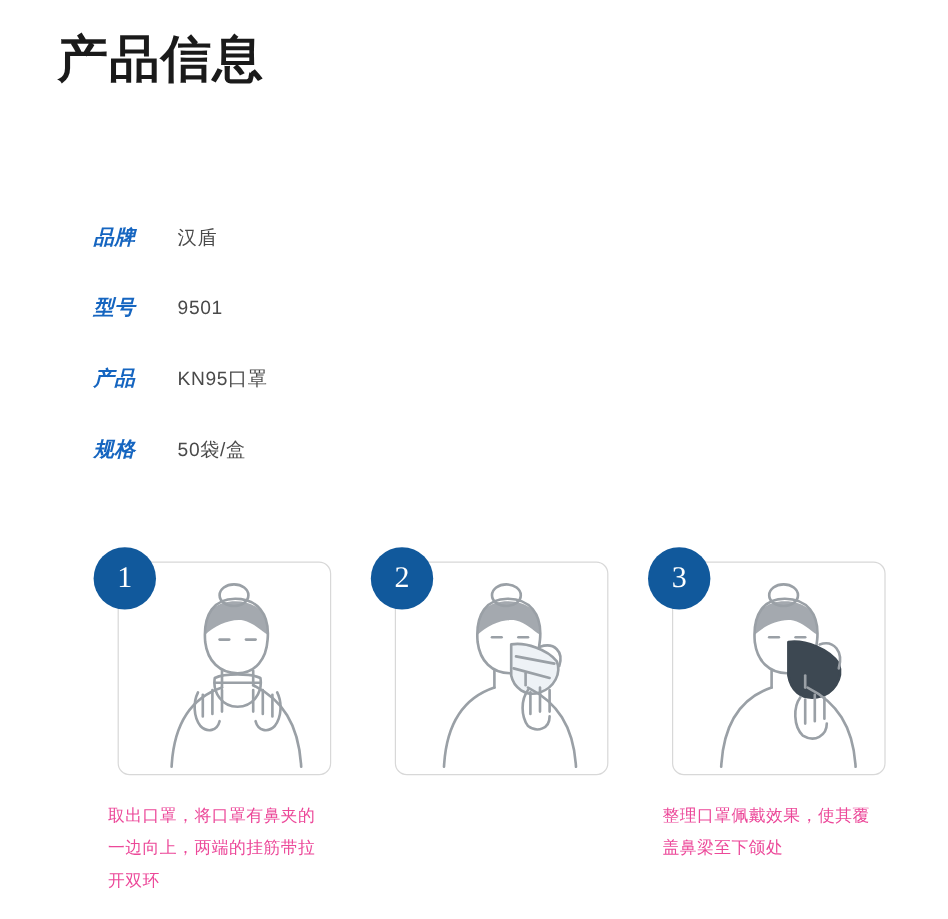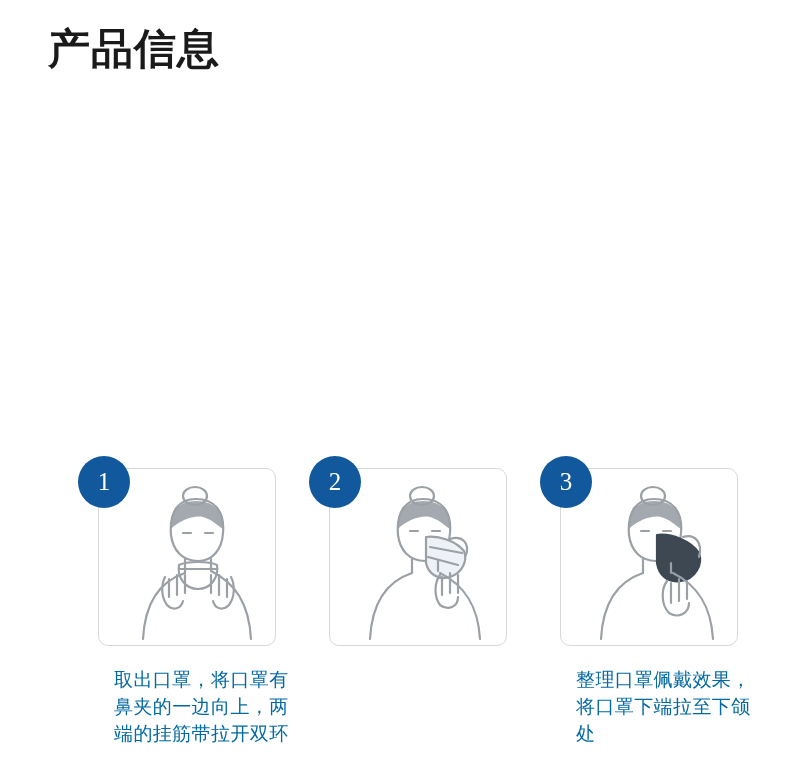--- a/index.html
+++ b/index.html
@@ -102,35 +102,53 @@
   }
   .step-art {
     position: absolute;
     left: 0;
     top: 0;
     width: 178px;
     height: 178px;
   }
   .step-caption {
     margin-top: 20px;
-    margin-left: 36px;
+    margin-left: 12px;
     width: 180px;
-    font-size: 19px;
+    font-size: 14px;
     line-height: 27px;
-    color: #0369a1;
+    color: #ec4899;
     letter-spacing: 0.4px;
   }
 </style>
 </head>
 <body>
 
 <div class="page">
 
   <div class="page-title">产品信息</div>
 
+  <div class="spec-list">
+    <div class="spec-row">
+      <div class="spec-label">品牌</div>
+      <div class="spec-value">汉盾</div>
+    </div>
+    <div class="spec-row">
+      <div class="spec-label">型号</div>
+      <div class="spec-value">9501</div>
+    </div>
+    <div class="spec-row">
+      <div class="spec-label">产品</div>
+      <div class="spec-value">KN95口罩</div>
+    </div>
+    <div class="spec-row">
+      <div class="spec-label">规格</div>
+      <div class="spec-value">50袋/盒</div>
+    </div>
+  </div>
 
   <div class="steps">
 
     <div class="step">
       <div class="step-box">
         <svg class="step-art" viewBox="0 0 178 178">
           <g fill="none" stroke="#9aa0a6" stroke-width="2.2" stroke-linecap="round" stroke-linejoin="round">
 
             <ellipse cx="96" cy="27" rx="12" ry="9"></ellipse>
 
@@ -205,17 +223,17 @@
             <path d="M110 94 L110 104"></path>
             <path d="M40 170 C42 132 58 112 82 104"></path>
             <path d="M152 170 C150 136 136 116 112 104"></path>
 
             <path d="M106 112 C100 120 100 136 108 144 C118 150 128 144 128 134"></path>
             <path d="M110 114 L110 134 M118 110 L118 132 M126 112 L126 130"></path>
           </g>
         </svg>
       </div>
       <div class="step-badge">3</div>
-      <div class="step-caption">整理口罩佩戴效果，将口罩下端拉至下颌处</div>
+      <div class="step-caption">整理口罩佩戴效果，使其覆盖鼻梁至下颌处</div>
     </div>
 
   </div>
 </div>
 
 </body></html>

